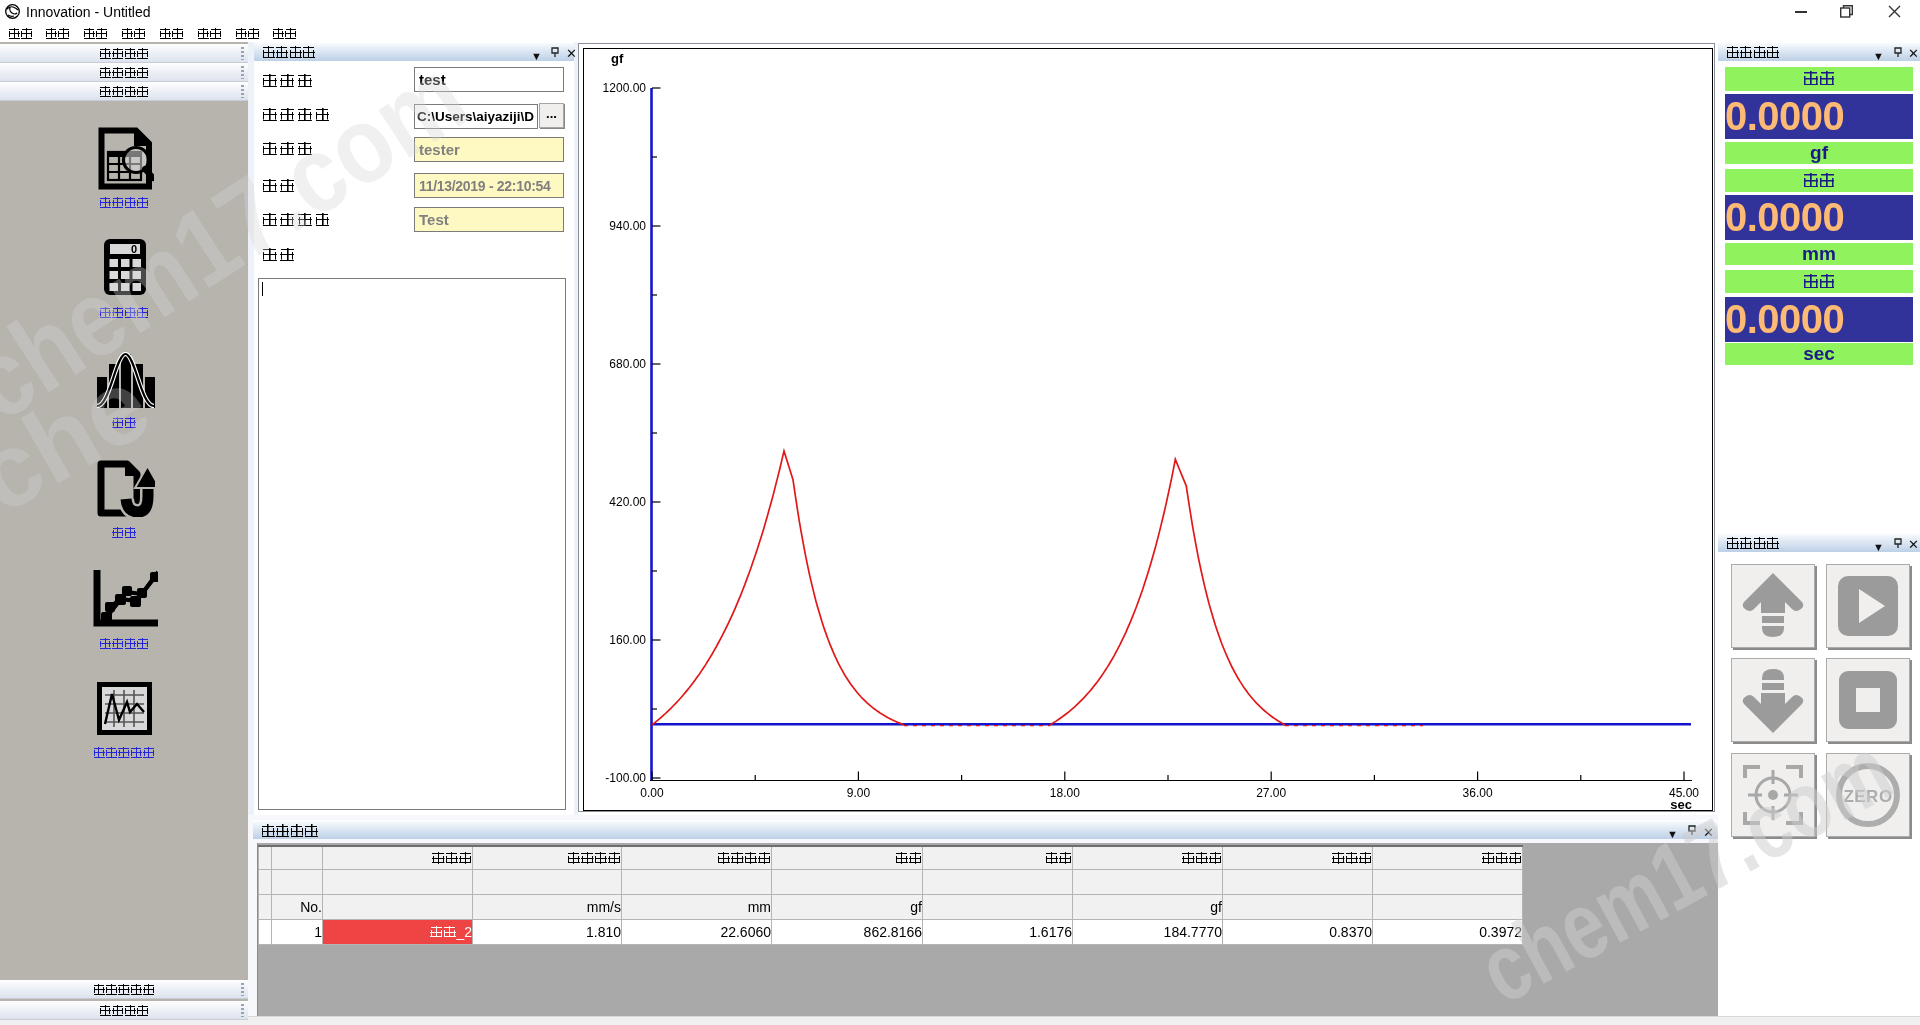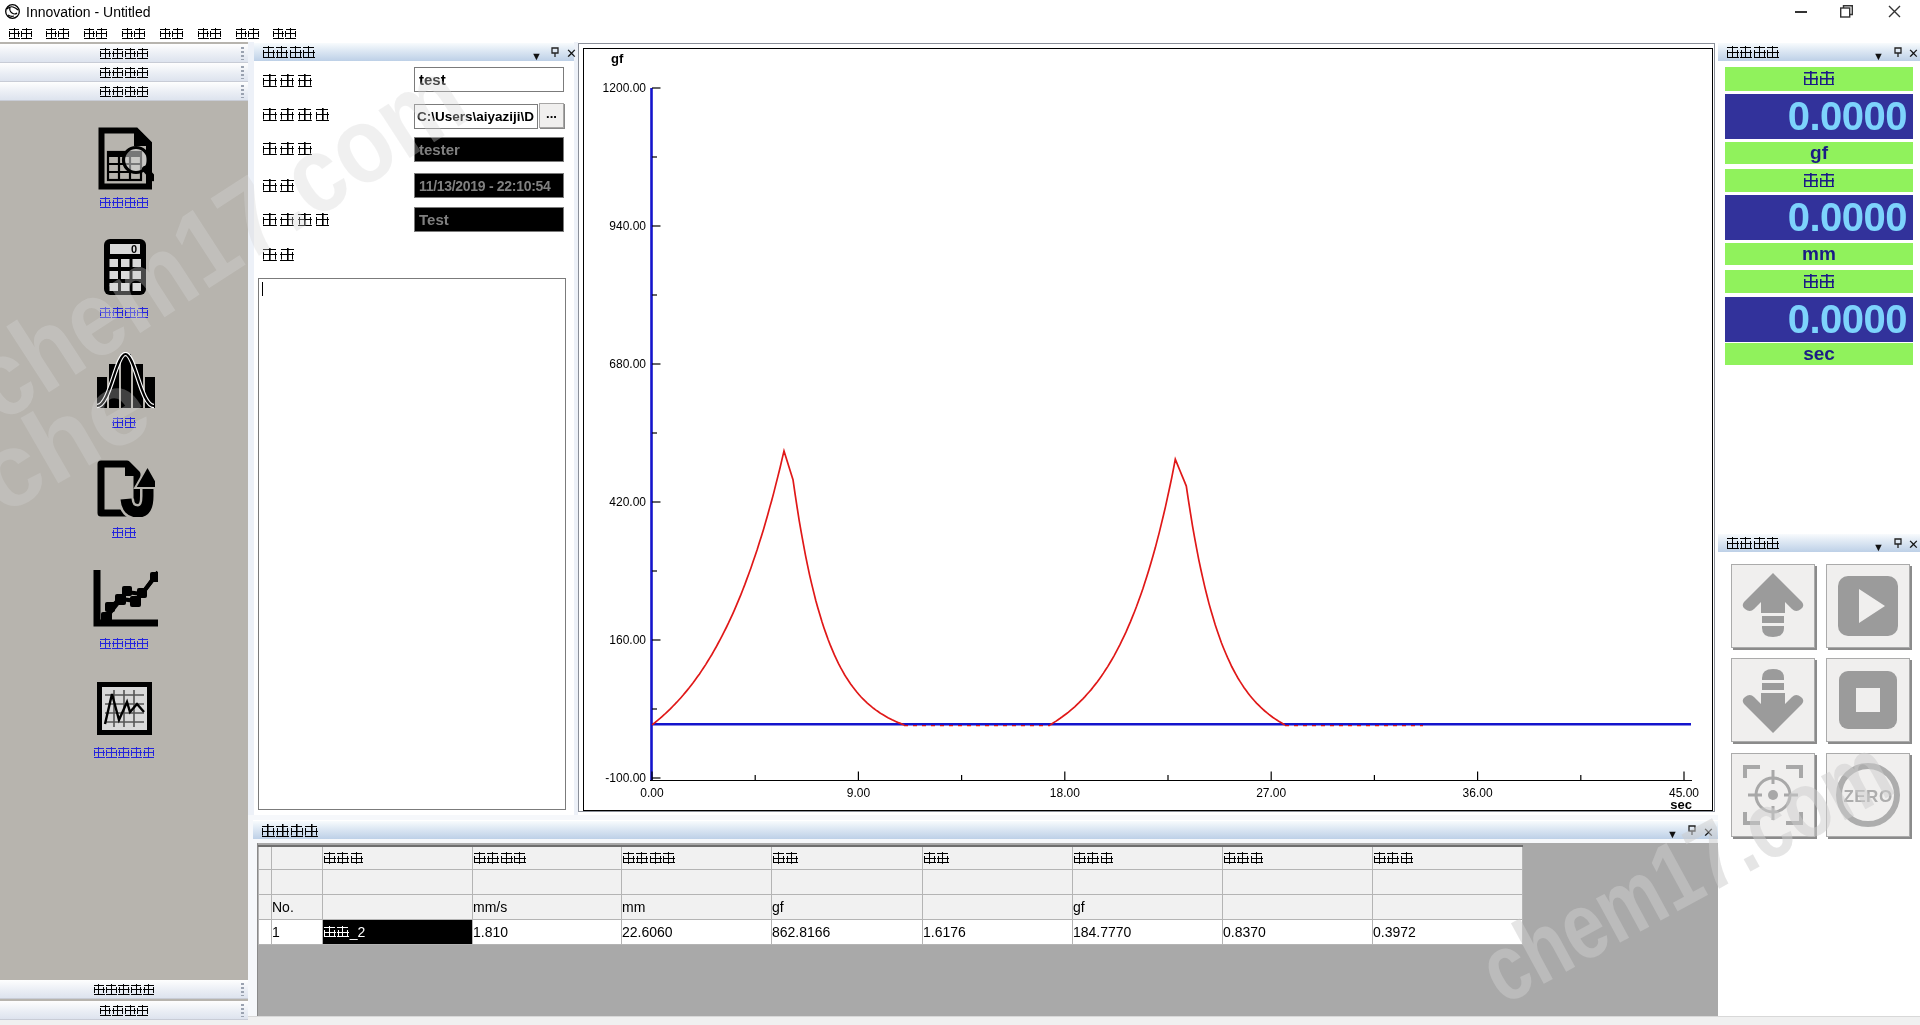--- a/index.html
+++ b/index.html
@@ -17,26 +17,26 @@
 background-repeat:no-repeat}
 .hdr{background:linear-gradient(#f8fbfd,#dfe9f4 40%,#bdd0e7);border-top:1px solid #fff;color:#000;font-size:14px;line-height:18px;padding-left:8px}
 .hbtn{position:absolute;top:3px;font-size:11px;color:#111;font-family:"Liberation Sans",sans-serif}
 .btn3d{background:#f0efee;border:1px solid #a7a6a5;box-shadow:2px 2px 0 #8f8e8d}
 .stage{position:absolute;left:0;width:248px;height:19px;background:linear-gradient(#fefefe,#e9edf4 60%,#dde3ee);border-bottom:1px solid #c8ccd6;text-align:center;font-size:13px;font-weight:bold;color:#000;line-height:19px}
 .grip{position:absolute;right:4px;top:3px;width:3px;height:13px;background:repeating-linear-gradient(#9aa2b0 0 2px,transparent 2px 4px)}
 .ilabel{position:absolute;width:248px;text-align:center;color:#2424dd;font-size:13px}
 .srow{position:absolute;left:261px;font-size:16px;font-weight:bold;color:#000}
 .srow i.c{margin:0 .12em}
 .sin{position:absolute;left:166px;width:150px;height:25px;border:1px solid #7b7b7b;background:#fff;font-size:15px;font-weight:bold;color:#000;padding:3px 4px;line-height:18px}
-.sro{background:#000000;color:#808080}
+.sro{background:#fef9c3;color:#808080}
 .gbox{position:absolute;left:10px;width:188px;background:#90f25c;color:#1b1b85;text-align:center;font-weight:bold}
-.bbox{position:absolute;left:10px;width:188px;background:#32329b;color:#7dd3fc;text-align:right;font-weight:bold}
+.bbox{position:absolute;left:10px;width:188px;background:#32329b;color:#fdba74;font-weight:bold}
 .obtn{position:absolute;width:84px;height:84px;background:#f0efee;border:1px solid #ababab;box-shadow:2px 2px 0 #8b8b8b}
 table.res{border-collapse:collapse;table-layout:fixed}
-table.res td{border:1px solid #b4b4b4;font-size:14px;text-align:left;padding:0;overflow:hidden;white-space:nowrap}
+table.res td{border:1px solid #b4b4b4;font-size:14px;text-align:right;padding:0;overflow:hidden;white-space:nowrap}
 </style></head>
 <body>
 
 <div class="ab" style="left:0;top:0;width:1920px;height:26px;background:#fff">
  <svg class="ab" style="left:5px;top:4px" width="15" height="15" viewBox="0 0 15 15">
       <circle cx="7.5" cy="7.5" r="6.8" fill="none" stroke="#000" stroke-width="1.3"></circle>
       <path d="M2 5 Q5 2 8 3 Q11 4 13 6 M3 11 Q6 13 9 12 M5 3 Q4 7 7 9 Q10 11 12 9" stroke="#000" stroke-width="1.2" fill="none"></path>
     </svg>
  <div class="ab" style="left:26px;top:4px;font-size:14px;color:#000">Innovation - Untitled</div>
  <div class="ab" style="left:1795px;top:11px;width:12px;height:1.6px;background:#333"></div>
@@ -360,21 +360,21 @@
           <td>mm</td>
           <td>gf</td>
           <td></td>
           <td>gf</td>
           <td></td>
           <td></td>
         </tr>
   <tr style="height:25px;background:#fff">
           <td></td>
           <td>1</td>
-          <td style="background:#000000;color:#fff"><i class="c"></i><i class="c"></i>_2</td>
+          <td style="background:#ef4444;color:#fff"><i class="c"></i><i class="c"></i>_2</td>
           <td>1.810</td>
           <td>22.6060</td>
           <td>862.8166</td>
           <td>1.6176</td>
           <td>184.7770</td>
           <td>0.8370</td>
           <td>0.3972</td>
         </tr>
  </tbody>
     </table>

